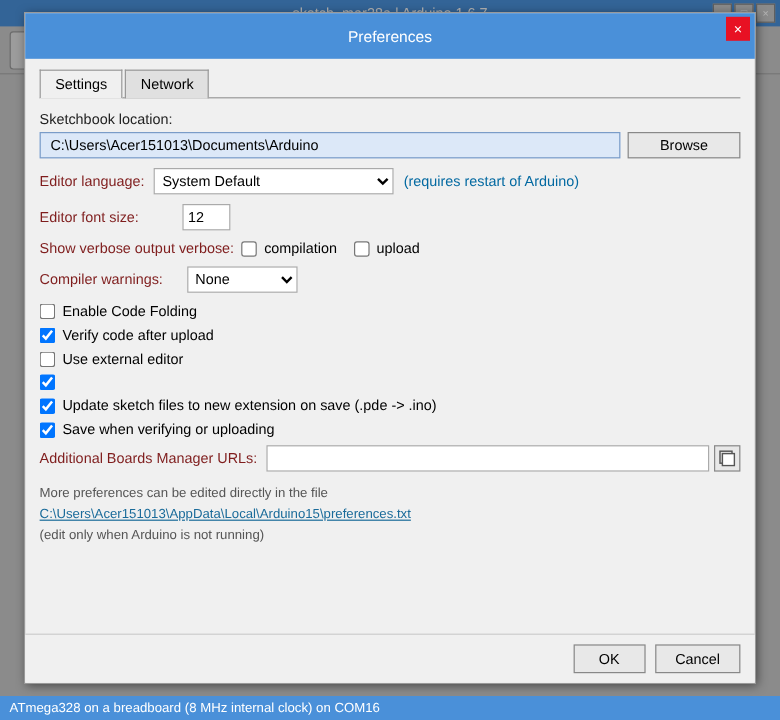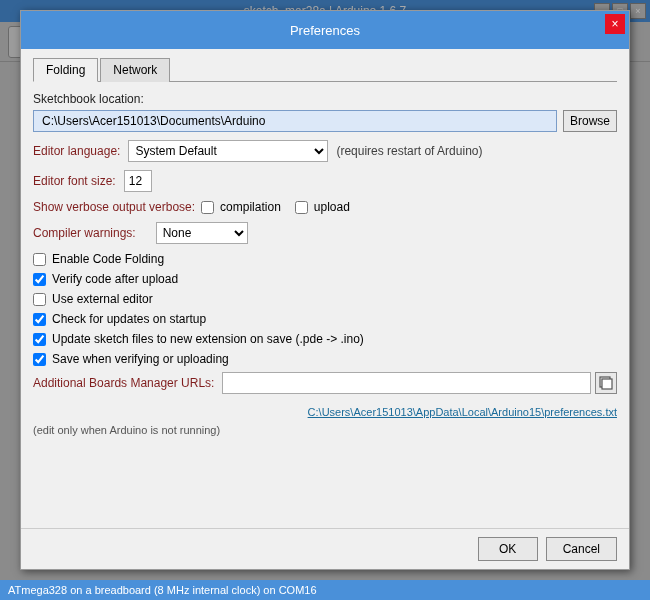--- a/index.html
+++ b/index.html
@@ -157,48 +157,49 @@
     .text-input-white {
       border: 1px solid #aaa;
       background: white;
       height: 22px;
       padding: 2px 4px;
       font-size: 12px;
     }
 
     .browse-btn {
       margin-left: 6px;
-      padding: 2px 6px;
+      padding: 2px 26px;
       height: 22px;
       border: 1px solid #888;
       background: #e8e8e8;
       cursor: pointer;
       font-size: 12px;
     }
 
     .select-dropdown {
       height: 22px;
       border: 1px solid #aaa;
       background: white;
       font-size: 12px;
       padding: 1px 2px;
       width: 200px;
     }
 
     .small-input {
-      width: 28px;
+      width: 40px;
       border: 1px solid #aaa;
       background: white;
       height: 22px;
       padding: 2px 4px;
       font-size: 12px;
+      margin-left: 28px;
     }
 
     .italic-note {
-      color: #404040;
+      color: #0369a1;
       font-style: normal;
       font-size: 12px;
       margin-left: 8px;
     }
 
     .checkbox-row {
       display: flex;
       align-items: center;
       margin-bottom: 6px;
     }
@@ -341,21 +342,21 @@
   <div class="dialog">
 
     <div class="dialog-title-bar">
       <span>Preferences</span>
       <button class="dialog-close-btn">×</button>
     </div>
 
     <div class="dialog-content">
 
       <div class="tabs">
-        <div class="tab active">Folding</div>
+        <div class="tab active">Settings</div>
         <div class="tab">Network</div>
       </div>
 
       <div>
         <span class="section-label">Sketchbook location:</span>
         <div class="field-row">
           <input type="text" class="text-input" value="C:\Users\Acer151013\Documents\Arduino" style="">
           <button class="browse-btn">Browse</button>
         </div>
       </div>
@@ -399,21 +400,20 @@
         <div class="checkbox-row">
           <input type="checkbox" checked="" style="">
           <span>Verify code after upload</span>
         </div>
         <div class="checkbox-row">
           <input type="checkbox" style="">
           <span>Use external editor</span>
         </div>
         <div class="checkbox-row">
           <input type="checkbox" checked="" style="">
-          <span>Check for updates on startup</span>
         </div>
         <div class="checkbox-row">
           <input type="checkbox" checked="" style="">
           <span>Update sketch files to new extension on save (.pde -&gt; .ino)</span>
         </div>
         <div class="checkbox-row">
           <input type="checkbox" checked="" style="">
           <span>Save when verifying or uploading</span>
         </div>
       </div>
@@ -423,21 +423,22 @@
         <input type="text" class="text-input-white" style="flex: 1 1 0%;">
         <div class="icon-btn">
           <svg width="14" height="14" viewBox="0 0 14 14">
             <rect x="1" y="1" width="10" height="10" fill="none" stroke="#555" stroke-width="1.2"></rect>
             <rect x="3" y="3" width="10" height="10" fill="white" stroke="#555" stroke-width="1.2"></rect>
           </svg>
         </div>
       </div>
 
       <div class="info-section">
-        <div style="color:#1a6b9a; text-decoration:underline; cursor:pointer;text-align:right;">C:\Users\Acer151013\AppData\Local\Arduino15\preferences.txt</div>
+        <div>More preferences can be edited directly in the file</div>
+        <div style="color:#1a6b9a; text-decoration:underline; cursor:pointer;">C:\Users\Acer151013\AppData\Local\Arduino15\preferences.txt</div>
         <div>(edit only when Arduino is not running)</div>
       </div>
 
     </div>
 
     <div class="dialog-footer">
       <button class="footer-btn">OK</button>
       <button class="footer-btn">Cancel</button>
     </div>
 

